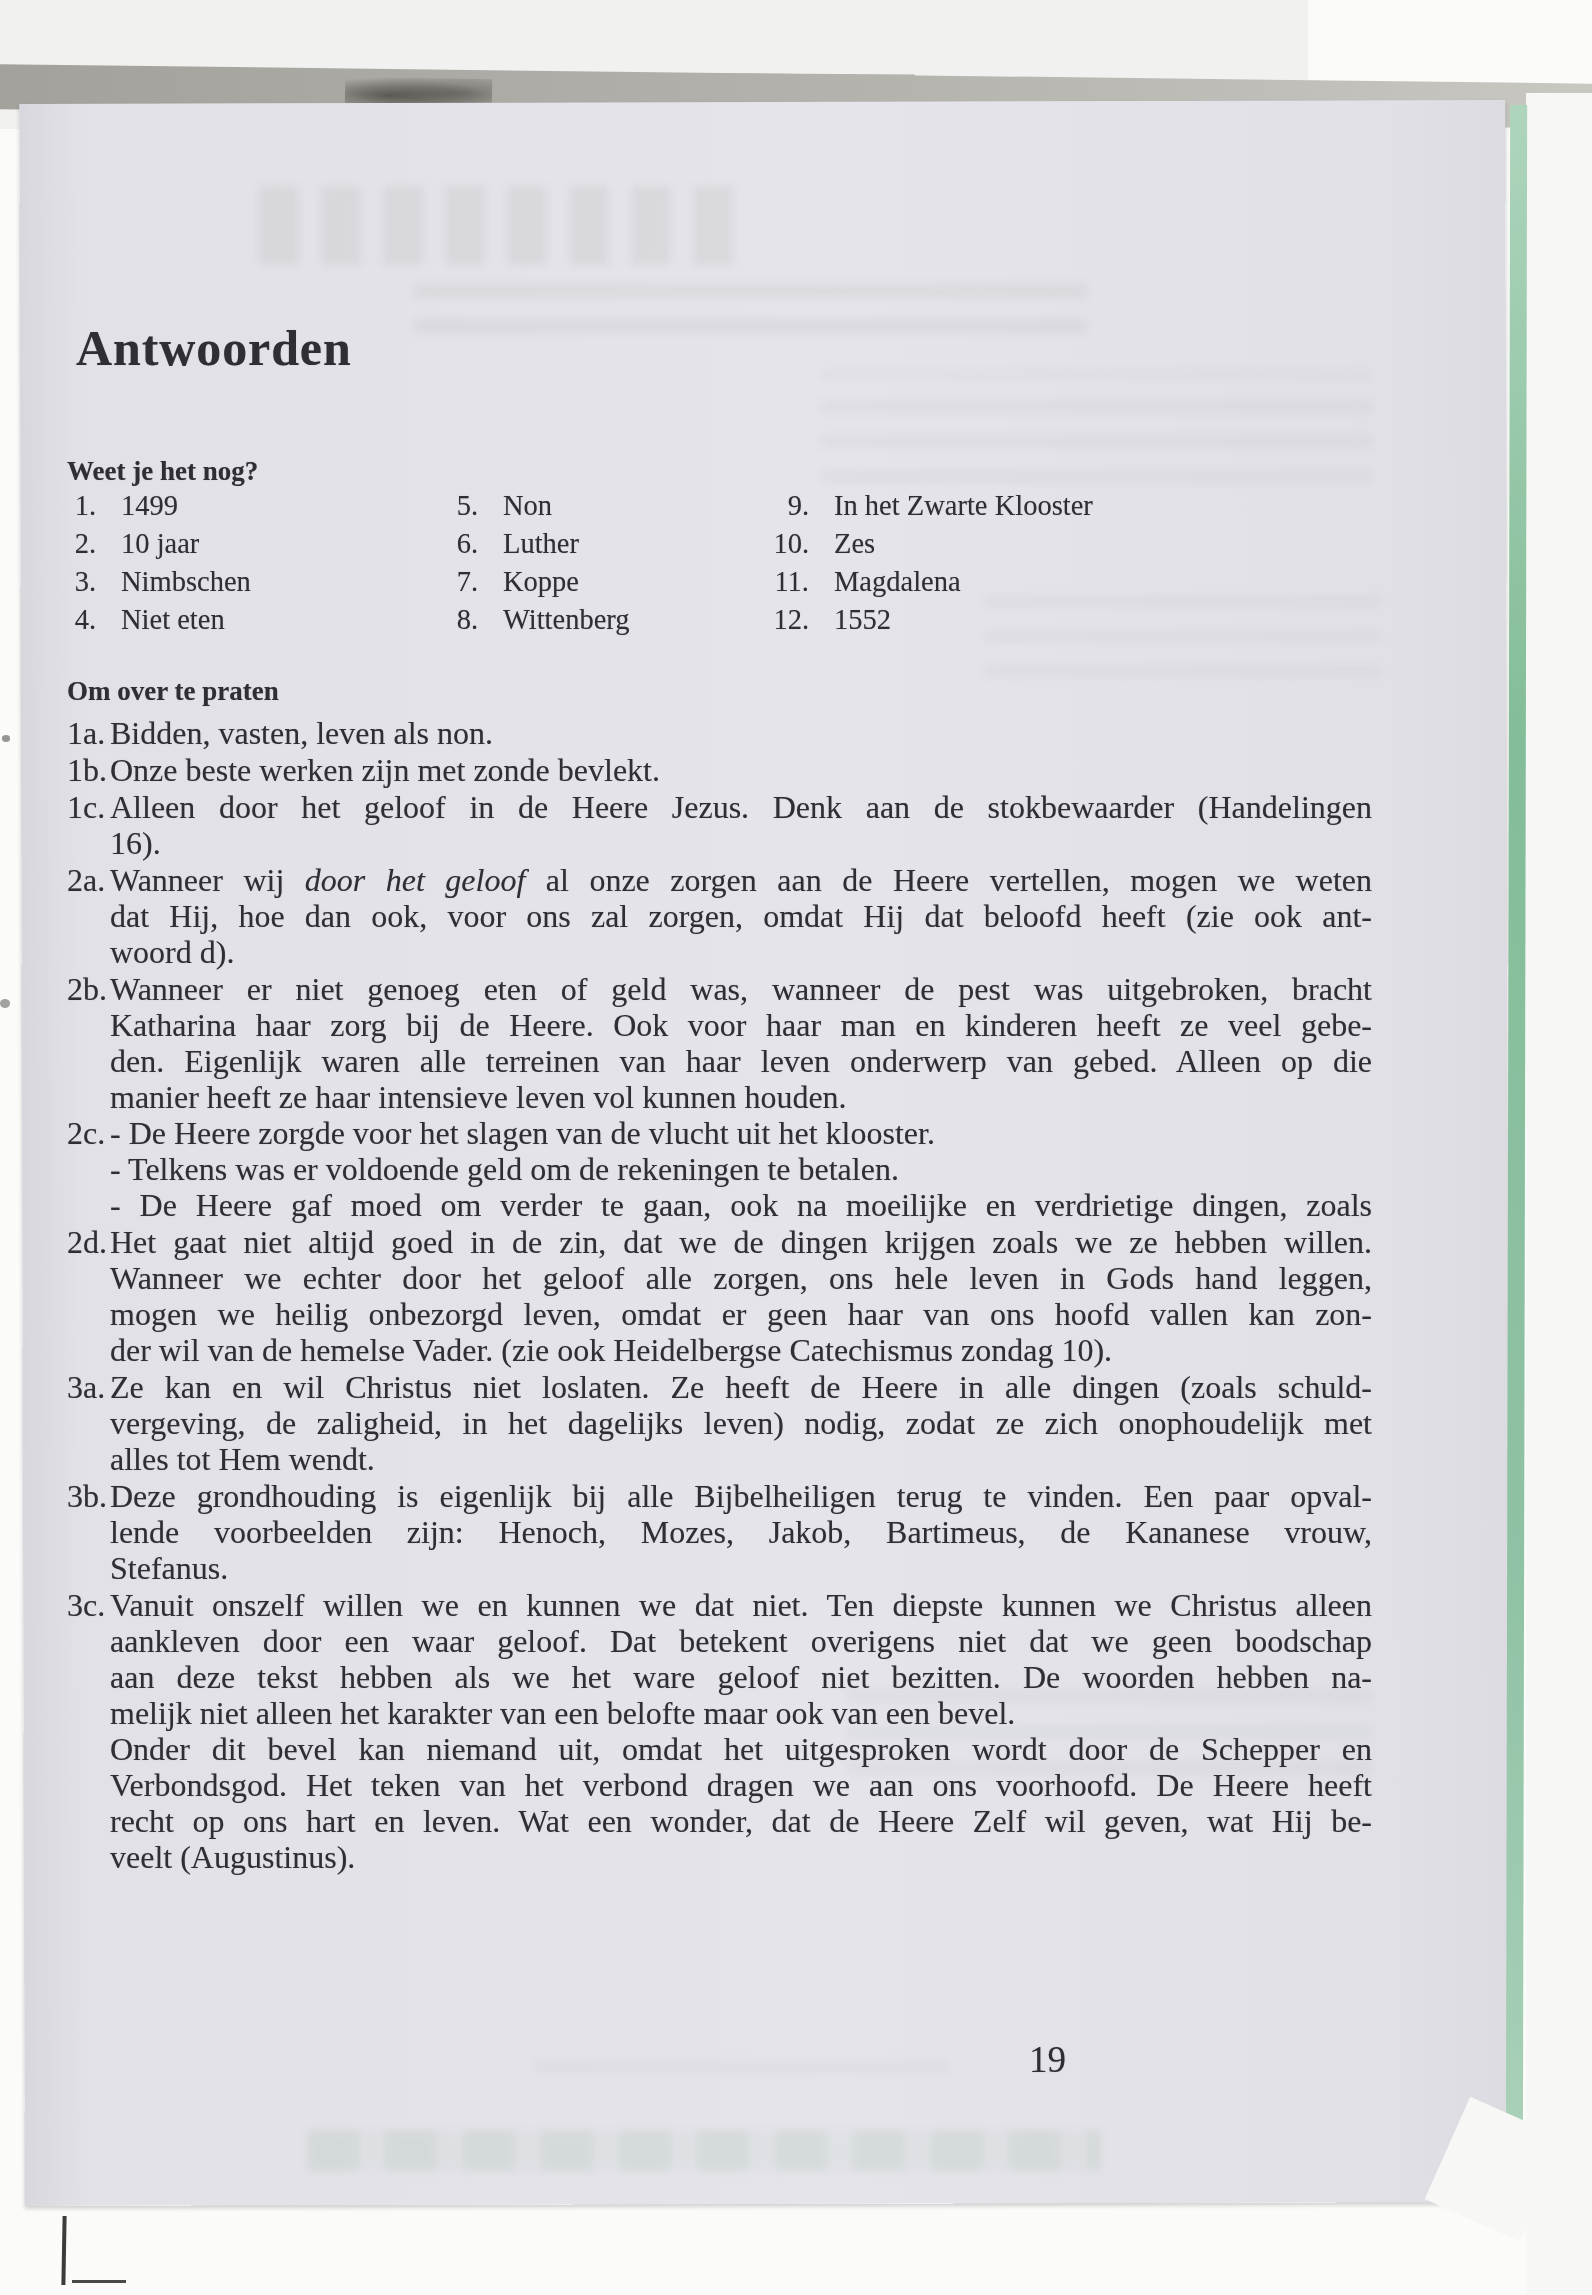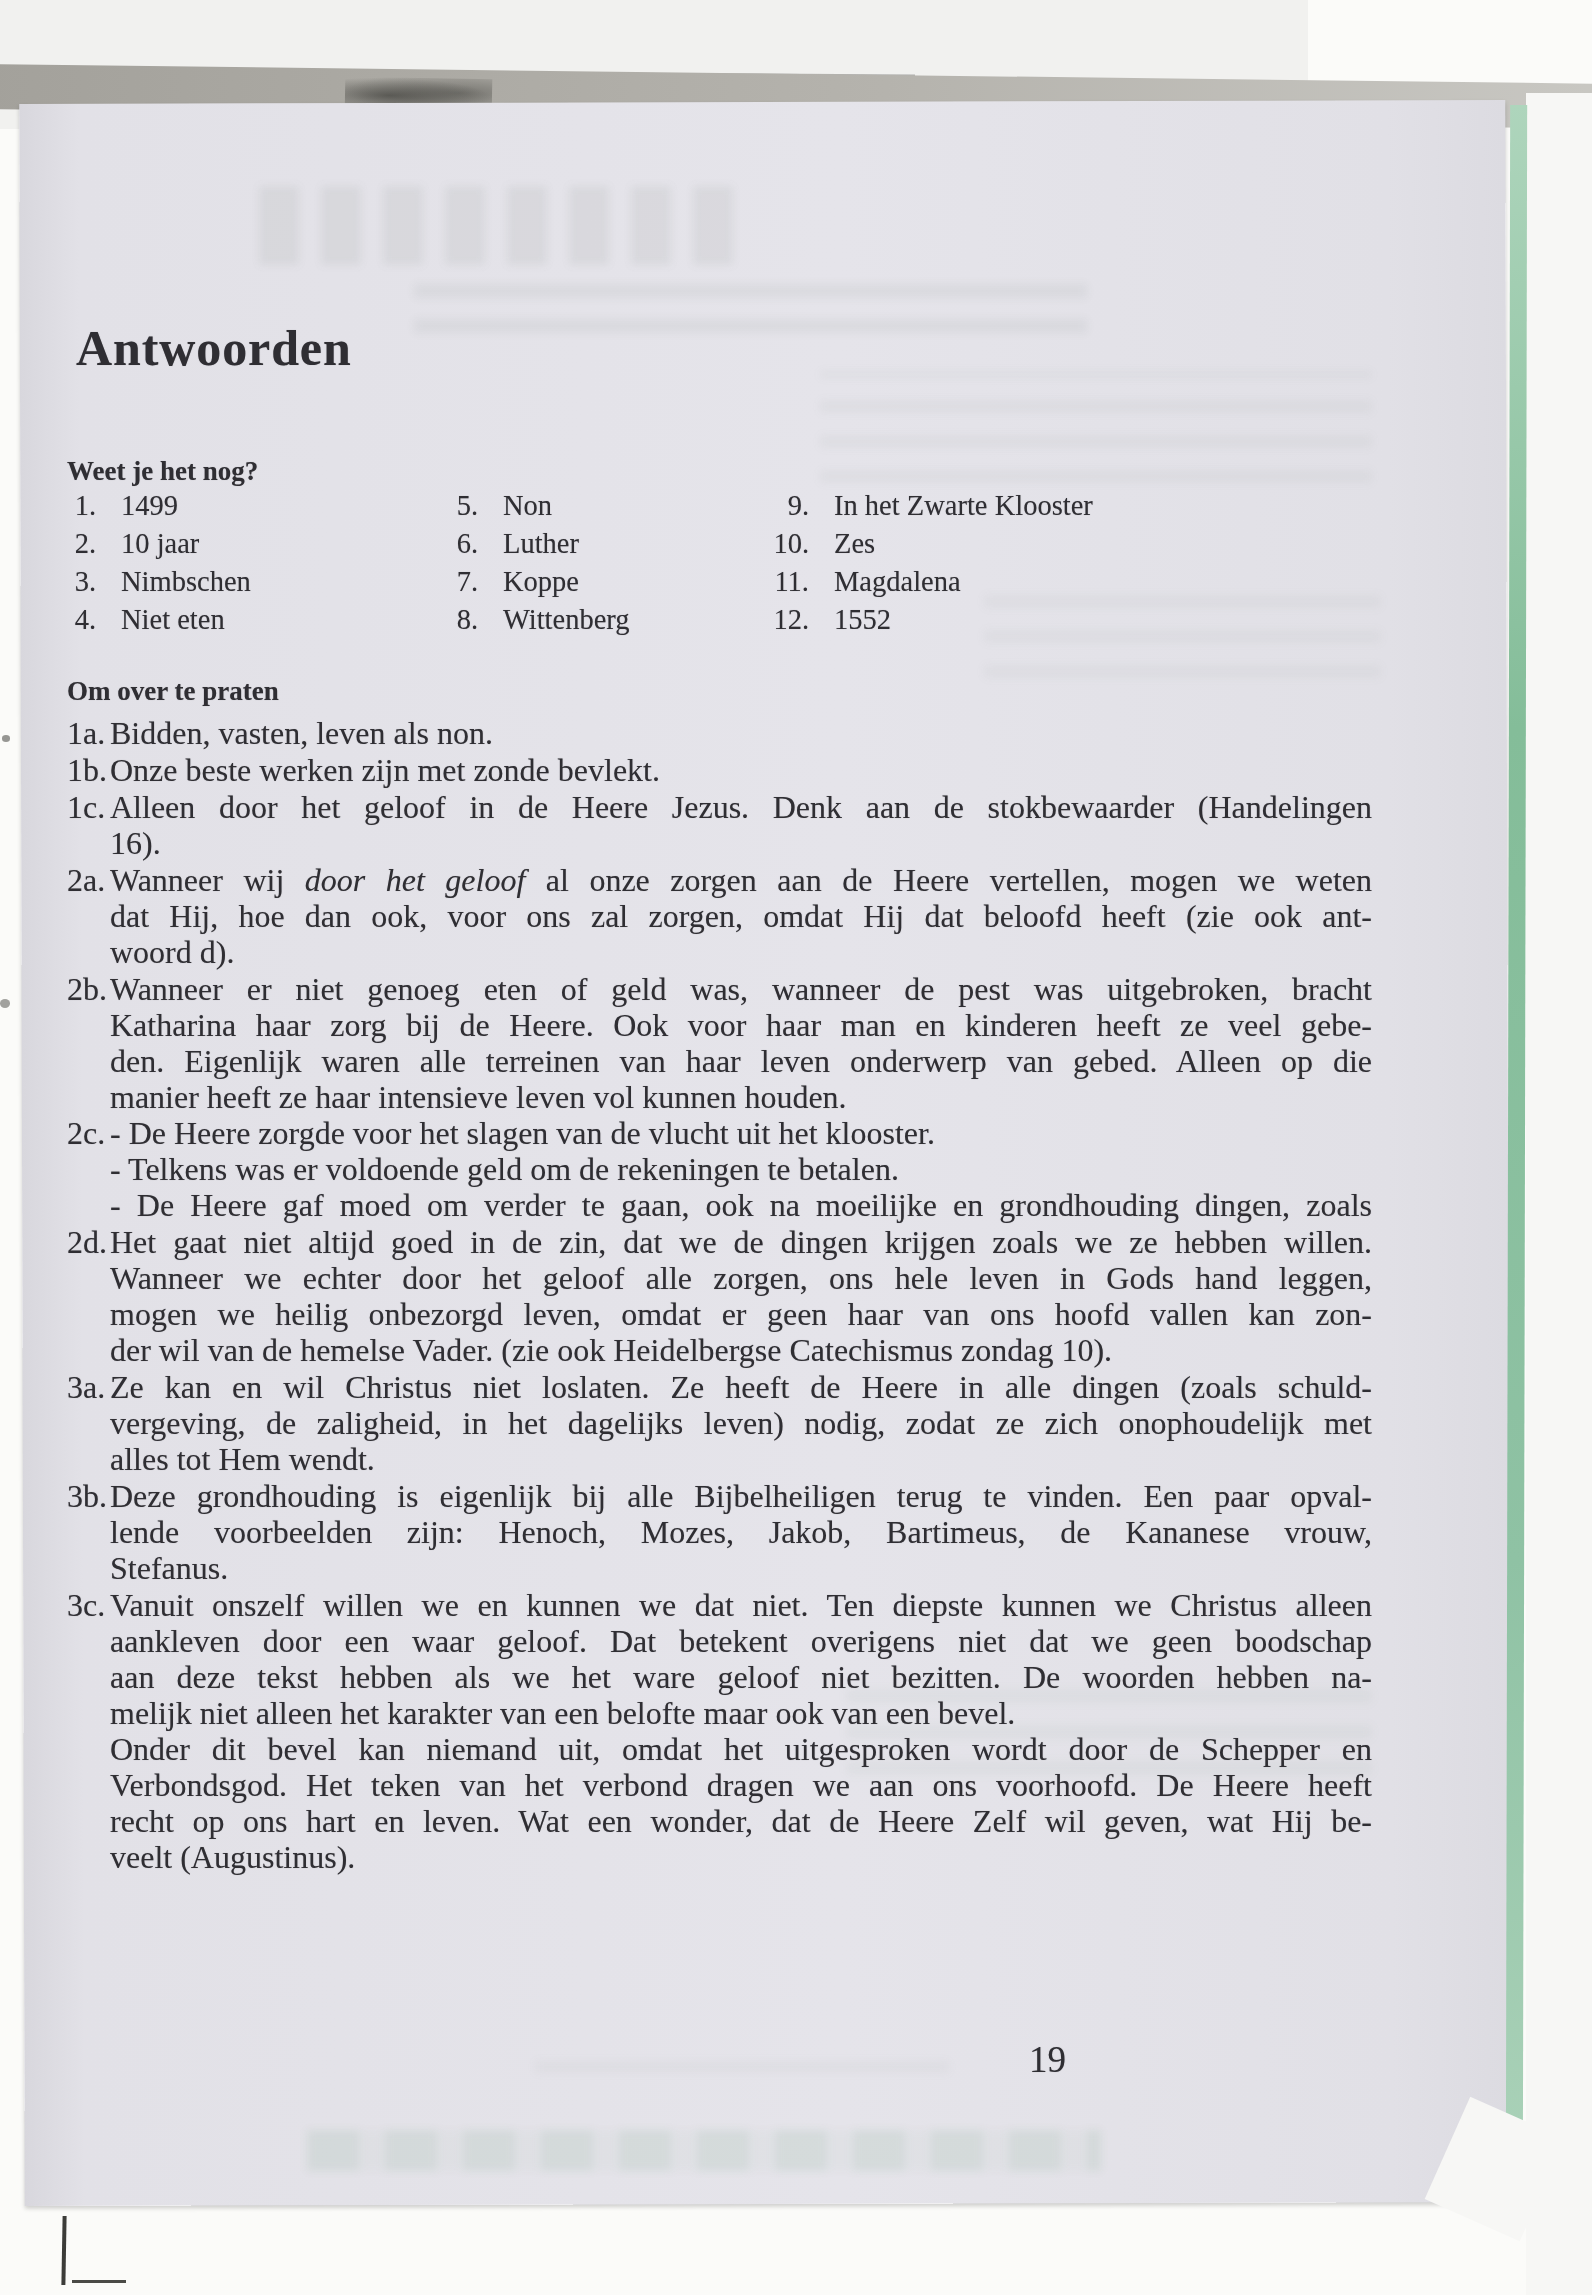--- a/index.html
+++ b/index.html
@@ -197,21 +197,21 @@
         <span class="answer-label">2b.</span>
         <div class="line j">Wanneer er niet genoeg eten of geld was, wanneer de pest was uitgebroken, bracht</div>
         <div class="line j">Katharina haar zorg bij de Heere. Ook voor haar man en kinderen heeft ze veel gebe-</div>
         <div class="line j">den. Eigenlijk waren alle terreinen van haar leven onderwerp van gebed. Alleen op die</div>
         <div class="line">manier heeft ze haar intensieve leven vol kunnen houden.</div>
       </div>
       <div class="answer-item">
         <span class="answer-label">2c.</span>
         <div class="line">- De Heere zorgde voor het slagen van de vlucht uit het klooster.</div>
         <div class="line">- Telkens was er voldoende geld om de rekeningen te betalen.</div>
-        <div class="line j">- De Heere gaf moed om verder te gaan, ook na moeilijke en grondhouding dingen, zoals</div>
+        <div class="line j">- De Heere gaf moed om verder te gaan, ook na moeilijke en verdrietige dingen, zoals</div>
       </div>
       <div class="answer-item">
         <span class="answer-label">2d.</span>
         <div class="line j">Het gaat niet altijd goed in de zin, dat we de dingen krijgen zoals we ze hebben willen.</div>
         <div class="line j">Wanneer we echter door het geloof alle zorgen, ons hele leven in Gods hand leggen,</div>
         <div class="line j">mogen we heilig onbezorgd leven, omdat er geen haar van ons hoofd vallen kan zon-</div>
         <div class="line">der wil van de hemelse Vader. (zie ook Heidelbergse Catechismus zondag 10).</div>
       </div>
       <div class="answer-item">
         <span class="answer-label">3a.</span>

